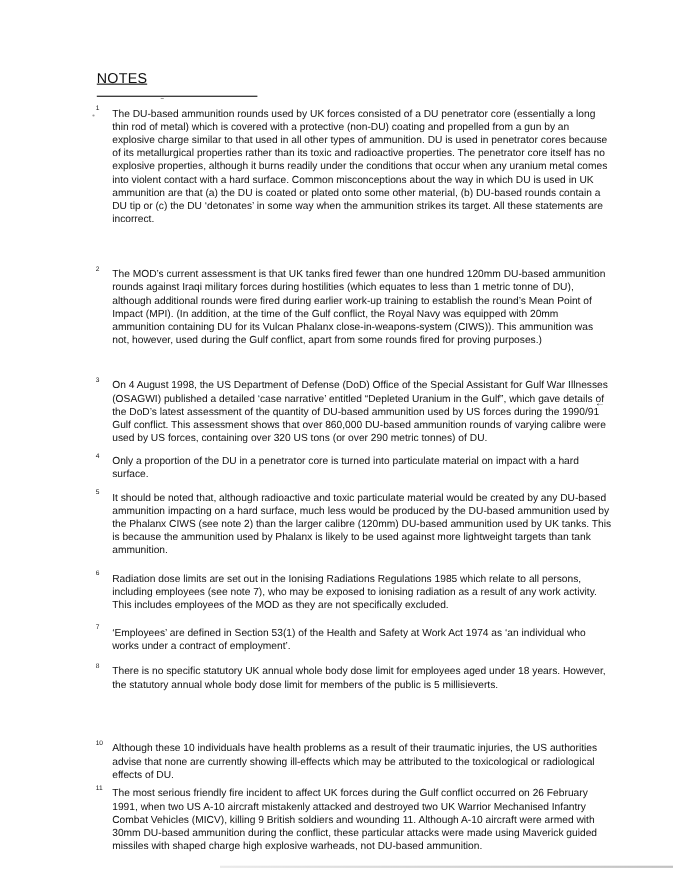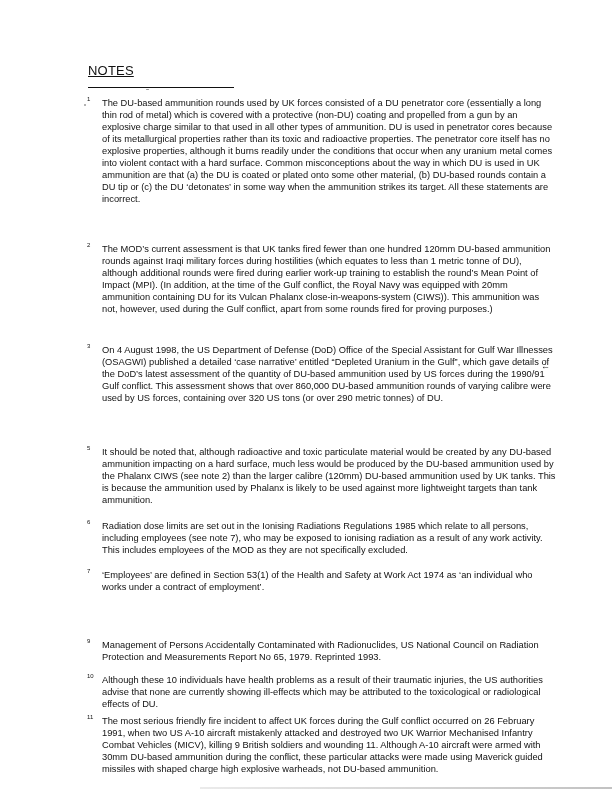--- a/index.html
+++ b/index.html
@@ -101,41 +101,45 @@
     <span class="text">The MOD’s current assessment is that UK tanks fired fewer than one hundred 120mm DU-based ammunition rounds against Iraqi military forces during hostilities (which equates to less than 1 metric tonne of DU), although additional rounds were fired during earlier work-up training to establish the round’s Mean Point of Impact (MPI). (In addition, at the time of the Gulf conflict, the Royal Navy was equipped with 20mm ammunition containing DU for its Vulcan Phalanx close-in-weapons-system (CIWS)). This ammunition was not, however, used during the Gulf conflict, apart from some rounds fired for proving purposes.)</span>
   </div>
 
   <div class="note" style="top:344px;">
     <span class="num">3</span>
     <span class="text">On 4 August 1998, the US Department of Defense (DoD) Office of the Special Assistant for Gulf War Illnesses (OSAGWI) published a detailed ‘case narrative’ entitled “Depleted Uranium in the Gulf”, which gave details of the DoD’s latest assessment of the quantity of DU-based ammunition used by US forces during the 1990/91 Gulf conflict.  This assessment shows that over 860,000 DU-based ammunition rounds of varying calibre were used by US forces, containing over 320 US tons (or over 290 metric tonnes) of DU.</span>
   </div>
 
   <div class="mark">←</div>
 
+  <div class="note" style="top:413px;">
+    <span class="num">4</span>
+    <span class="text">Only a proportion of the DU in a penetrator core is turned into particulate material on impact with a hard surface.</span>
+  </div>
 
   <div class="note" style="top:446px;">
     <span class="num">5</span>
     <span class="text">It should be noted that, although radioactive and toxic particulate material would be created by any DU-based ammunition impacting on a hard surface, much less would be produced by the DU-based ammunition used by the Phalanx CIWS (see note 2) than the larger calibre (120mm) DU-based ammunition used by UK tanks.  This is because the ammunition used by Phalanx is likely to be used against more lightweight targets than tank ammunition.</span>
   </div>
 
   <div class="note" style="top:520px;">
     <span class="num">6</span>
     <span class="text">Radiation dose limits are set out in the Ionising Radiations Regulations 1985 which relate to all persons, including employees (see note 7), who may be exposed to ionising radiation as a result of any work activity.  This includes employees of the MOD as they are not specifically excluded.</span>
   </div>
 
   <div class="note" style="top:569px;">
     <span class="num">7</span>
     <span class="text">‘Employees’ are defined in Section 53(1) of the Health and Safety at Work Act 1974 as ‘an individual who works under a contract of employment’.</span>
   </div>
 
+  <div class="note" style="top:604px;">
+    <span class="num">8</span>
+    <span class="text">There is no specific statutory UK annual whole body dose limit for employees aged under 18 years. However, the statutory annual whole body dose limit for members of the public is 5 millisieverts.</span>
+  </div>
 
-  <div class="note" style="top:639px;">
-    <span class="num">9</span>
-    <span class="text">Management of Persons Accidentally Contaminated with Radionuclides, US National Council on Radiation Protection and Measurements Report No 65, 1979. Reprinted 1993.</span>
-  </div>
 
   <div class="note" style="top:674px;">
     <span class="num">10</span>
     <span class="text">Although these 10 individuals have health problems as a result of their traumatic injuries, the US authorities advise that none are currently showing ill-effects which may be attributed to the toxicological or radiological effects of DU.</span>
   </div>
 
   <div class="note" style="top:715px;">
     <span class="num">11</span>
     <span class="text">The most serious friendly fire incident to affect UK forces during the Gulf conflict occurred on 26 February 1991, when two US A-10 aircraft mistakenly attacked and destroyed two UK Warrior Mechanised Infantry Combat Vehicles (MICV), killing 9 British soldiers and wounding 11.  Although A-10 aircraft were armed with 30mm DU-based ammunition during the conflict, these particular attacks were made using Maverick guided missiles with shaped charge high explosive warheads, not DU-based ammunition.</span>
   </div>

